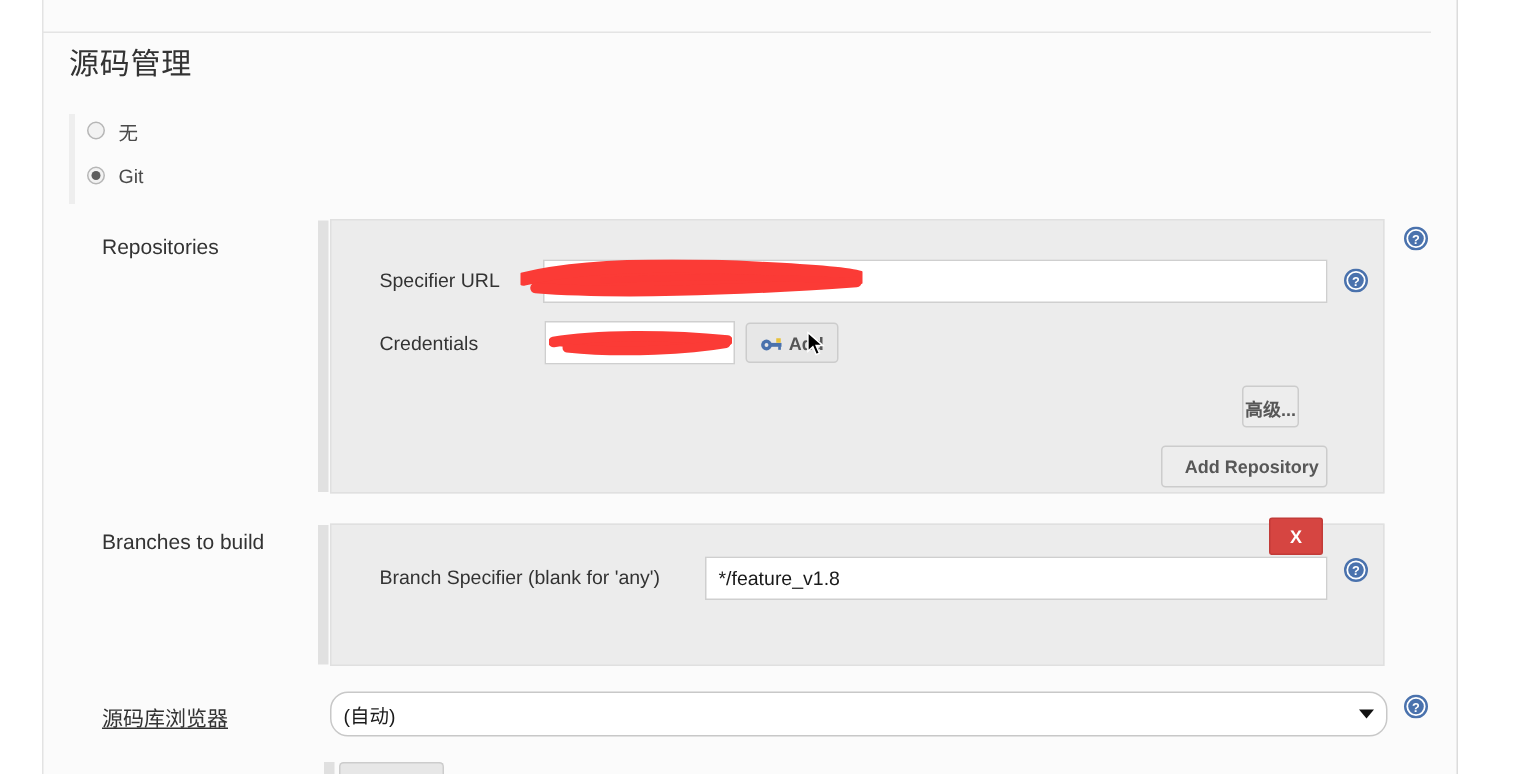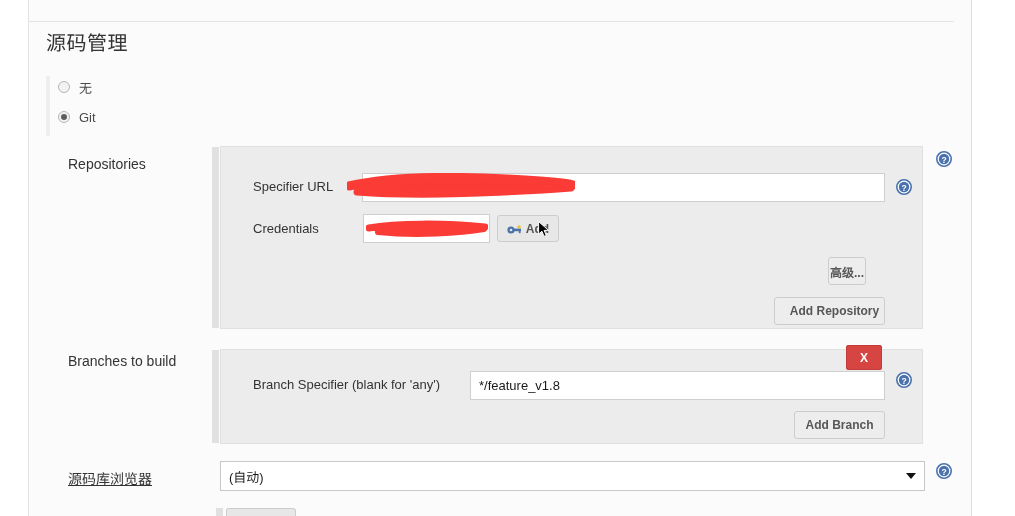--- a/index.html
+++ b/index.html
@@ -352,27 +352,24 @@
   <input class="text-field" style="left: 460px; top: 371px; width: 415px; height: 29px;" value="*/feature_v1.8">
 
   <div class="help-icon" style="left:886px; top:372px;">
     <svg width="16" height="16" viewBox="0 0 16 16">
       <circle cx="8" cy="8" r="7.2" fill="#ffffff" stroke="#4a72ad" stroke-width="1.6"></circle>
       <circle cx="8" cy="8" r="5.2" fill="#4a72ad"></circle>
       <text x="8" y="11.6" text-anchor="middle" font-size="8.5" font-family="Liberation Sans, sans-serif" font-weight="bold" fill="#ffffff">?</text>
     </svg>
   </div>
 
-  <div class="btn light" style="left:784px; top:411px; width:91px; height:28px;">
-    <span>Add Branch</span>
-  </div>
 
   <div class="cfg-label" style="left:58px; top:468px;text-decoration:underline;">源码库浏览器</div>
 
-  <div class="select-box" style="left:210px; top:461px; width:705px; height:30px;">
+  <div class="select-box" style="left:210px; top:461px; width:705px; height:30px;border-radius:12px;">
     <span>(自动)</span>
     <span class="select-arrow"></span>
   </div>
 
   <div class="help-icon" style="left:926px; top:463px;">
     <svg width="16" height="16" viewBox="0 0 16 16">
       <circle cx="8" cy="8" r="7.2" fill="#ffffff" stroke="#4a72ad" stroke-width="1.6"></circle>
       <circle cx="8" cy="8" r="5.2" fill="#4a72ad"></circle>
       <text x="8" y="11.6" text-anchor="middle" font-size="8.5" font-family="Liberation Sans, sans-serif" font-weight="bold" fill="#ffffff">?</text>
     </svg>

